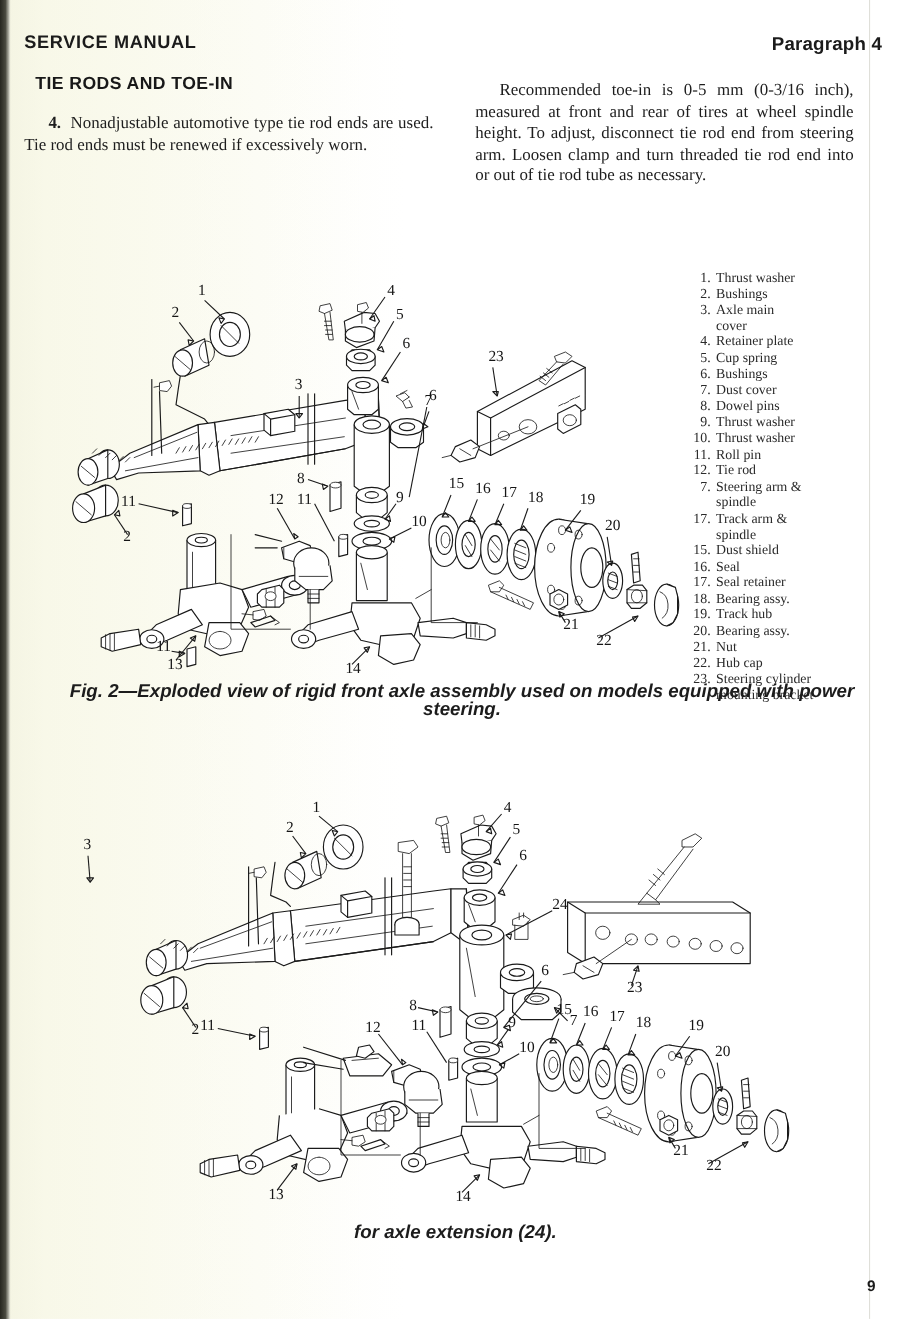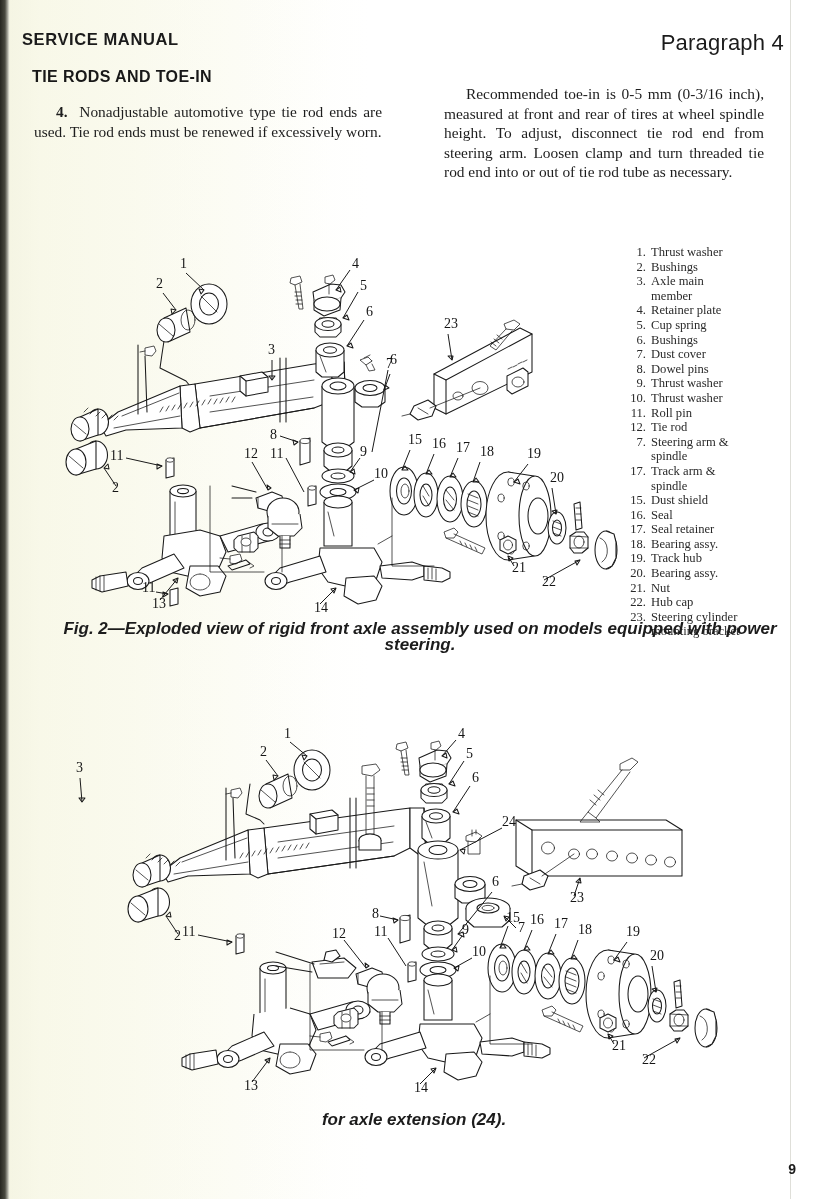--- a/index.html
+++ b/index.html
@@ -37,42 +37,42 @@
   #header{
     position:absolute;left:0;right:0;top:30px;height:26px;
   }
   .hdr-left{
     position:absolute;left:22px;top:0;
     font-family:"Liberation Sans",sans-serif;
     font-weight:bold;font-size:16.5px;letter-spacing:.6px;
     color:#1b1b1b;
   }
   .hdr-right{
-    position:absolute;right:54px;top:0;
+    position:absolute;right:36px;top:0;
     font-family:"Liberation Sans",sans-serif;
-    font-weight:normal;font-size:22px;letter-spacing:.2px;
+    font-weight:bold;font-size:17px;letter-spacing:.2px;
     color:#1b1b1b;
   }
 
   
   #col-left{position:absolute;left:18px;top:68px;width:380px;}
   #col-right{position:absolute;left:428px;top:68px;width:352px;}
 
   .section-title{
     font-family:"Liberation Sans",sans-serif;
     font-weight:bold;font-size:16px;letter-spacing:.4px;
     color:#181818;
     margin:0 0 16px 0;
     padding-left:14px;
   }
   .body-par{
     font-family:"Liberation Serif",serif;
     font-size:15.4px;line-height:19.6px;
     text-align:justify;color:#1d1d1d;
-    margin:16px;
+    margin:4px;
     -webkit-hyphens:none;hyphens:none;
   }
   .body-par .lead{font-weight:bold;}
   .indent{display:inline-block;width:22px;}
 
   
   #fig2-wrap{position:absolute;left:14px;top:236px;width:600px;height:382px;}
   #fig3-wrap{position:absolute;left:14px;top:728px;width:806px;height:372px;}
   #legend{
     position:absolute;left:624px;top:245px;width:196px;
@@ -471,21 +471,21 @@
         <span class="lg-txt">Thrust washer</span>
       </div>
     <div class="lg-row">
         <span class="lg-num">2.</span>
         <span class="lg-txt">Bushings</span>
       </div>
     <div class="lg-row">
         <span class="lg-num">3.</span>
         <span class="lg-txt">Axle main</span>
       </div>
-    <div class="lg-cont">member</div>
+    <div class="lg-cont">cover</div>
     <div class="lg-row">
         <span class="lg-num">4.</span>
         <span class="lg-txt">Retainer plate</span>
       </div>
     <div class="lg-row">
         <span class="lg-num">5.</span>
         <span class="lg-txt">Cup spring</span>
       </div>
     <div class="lg-row">
         <span class="lg-num">6.</span>

